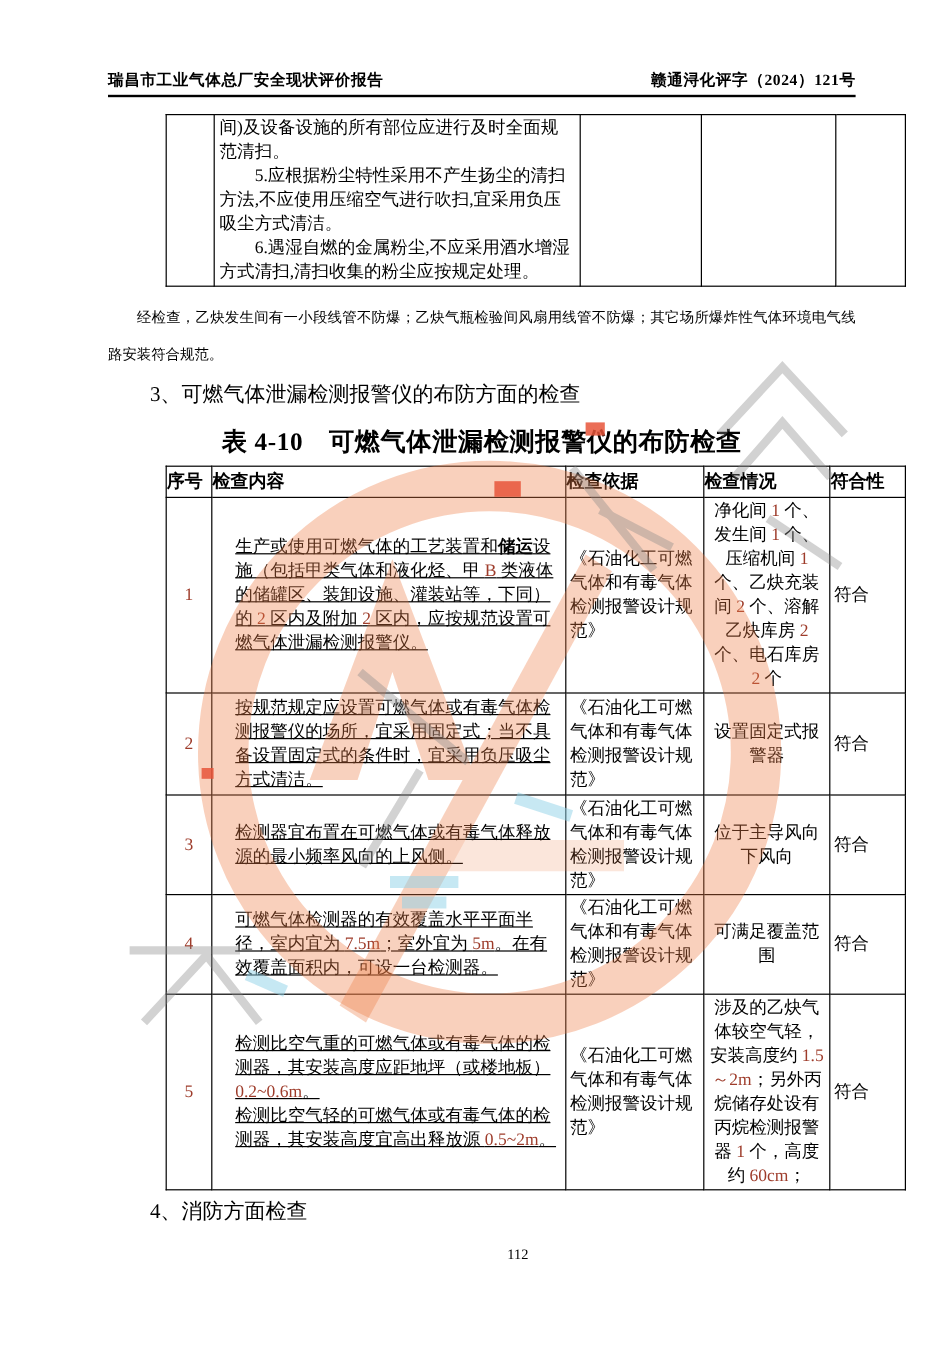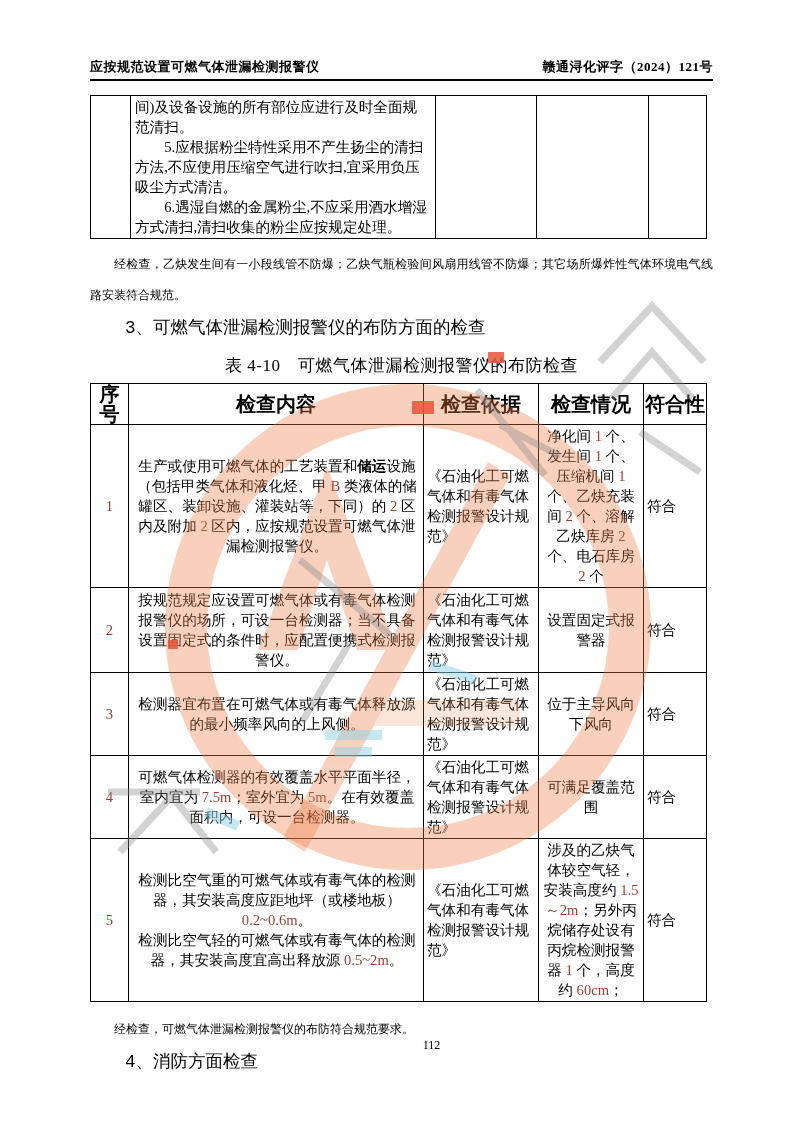--- a/index.html
+++ b/index.html
@@ -11,37 +11,37 @@
   .page-inner{position:relative;margin:0 80px 0 90px;width:623px;z-index:1;}
 
   
   .doc-header{
     padding-top:58px;display:flex;justify-content:space-between;align-items:flex-end;
     border-bottom:2px solid #000;padding-bottom:3px;
     font-size:13px;font-weight:bold;letter-spacing:.5px;
   }
 
   
-  table{border-collapse:collapse;table-layout:fixed;}
+  table{border-collapse:collapse;table-layout:fixed;margin-left:48px;}
   .frag-table{width:616px;margin-top:14px;font-size:14.6px;line-height:20px;}
   .frag-table td{border:1px solid #000;vertical-align:top;padding:1px 4px;}
   .frag-table .frag-p{margin:0;}
   .frag-table .frag-p.indent{text-indent:2em;}
 
   
   .para{font-size:12px;line-height:31px;margin:10px 0 0 0;text-indent:2em;text-align:justify;}
-  .heading-num{font-size:17.5px;line-height:31px;margin:2px 0 0 0;text-indent:2em;font-family:Liberation Mono, monospace;}
-  .table-title{font-size:17px;font-weight:normal;text-align:center;margin:10px 0 6px 0;letter-spacing:.5px;}
+  .heading-num{font-size:17.5px;line-height:31px;margin:2px 0 0 0;text-indent:2em;}
+  .table-title{font-size:21px;font-weight:bold;text-align:center;margin:10px 0 6px 0;letter-spacing:.5px;}
 
   
   .check-table{width:616px;font-size:14.6px;line-height:20px;}
   .check-table th,.check-table td{border:1px solid #000;padding:1px 3px;vertical-align:middle;}
-  .check-table th{font-weight:bold;text-align:center;font-size:20px;height:25px;padding:0;}
+  .check-table th{font-weight:bold;text-align:left;font-size:15px;height:25px;padding:0;}
   .check-table td.c-no{text-align:center;}
-  .check-table td.c-content{text-align:center;padding-left:5px;}
+  .check-table td.c-content{text-align:left;padding-left:19px;text-decoration:underline;}
   .check-table td.c-basis{text-align:left;}
   .check-table td.c-situation{text-align:center;}
   .check-table td.c-conf{}
   tr.r1{height:118px;} tr.r2{height:85px;} tr.r3{height:57px;} tr.r4{height:68px;} tr.r5{height:140px;}
   .preline{white-space:pre-line;}
   .bold{font-weight:bold;}
   .num{color:#9e3c2b;}
 
   
   .page-number{position:absolute;left:0;top:1038px;width:100%;text-align:center;
@@ -49,21 +49,21 @@
 
   
   .watermark{position:absolute;left:0;top:0;width:793px;height:1122px;z-index:2;pointer-events:none;}
 </style>
 </head>
 <body>
 
 <div class="page-inner">
 
   <div class="doc-header">
-    <span>应按规范设置可燃气体泄漏检测报警仪</span>
+    <span>瑞昌市工业气体总厂安全现状评价报告</span>
     <span>赣通浔化评字（2024）121号</span>
   </div>
 
   <table class="frag-table">
     <colgroup>
       <col style="width:40px">
         <col style="width:305px">
         <col style="width:101px">
       <col style="width:112px">
         <col style="width:58px">
@@ -106,21 +106,21 @@
     </tr>
     <tr class="r1">
       <td class="c-no"><span><span class="num">1</span></span></td>
       <td class="c-content"><span>生产或使用可燃气体的工艺装置和</span><span class="bold">储运</span><span>设施（包括甲类气体和液化烃、甲 <span class="num">B</span> 类液体的储罐区、装卸设施、灌装站等，下同）的 <span class="num">2</span> 区内及附加 <span class="num">2</span> 区内，应按规范设置可燃气体泄漏检测报警仪。</span></td>
       <td class="c-basis"><span>《石油化工可燃气体和有毒气体检测报警设计规范》</span></td>
       <td class="c-situation"><span>净化间 <span class="num">1</span> 个、发生间 <span class="num">1</span> 个、压缩机间 <span class="num">1</span> 个、乙炔充装间 <span class="num">2</span> 个、溶解乙炔库房 <span class="num">2</span> 个、电石库房 <span class="num">2</span> 个</span></td>
       <td class="c-conf"><span>符合</span></td>
     </tr>
     <tr class="r2">
       <td class="c-no"><span><span class="num">2</span></span></td>
-      <td class="c-content"><span>按规范规定应设置可燃气体或有毒气体检测报警仪的场所，可设一台检测器；当不具备设置固定式的条件时，应配置便携式检测报警仪。</span></td>
+      <td class="c-content"><span>按规范规定应设置可燃气体或有毒气体检测报警仪的场所，宜采用固定式；当不具备设置固定式的条件时，宜采用负压吸尘方式清洁。</span></td>
       <td class="c-basis"><span>《石油化工可燃气体和有毒气体检测报警设计规范》</span></td>
       <td class="c-situation"><span>设置固定式报警器</span></td>
       <td class="c-conf"><span>符合</span></td>
     </tr>
     <tr class="r3">
       <td class="c-no"><span><span class="num">3</span></span></td>
       <td class="c-content"><span>检测器宜布置在可燃气体或有毒气体释放源的最小频率风向的上风侧。</span></td>
       <td class="c-basis"><span>《石油化工可燃气体和有毒气体检测报警设计规范》</span></td>
       <td class="c-situation"><span>位于主导风向下风向</span></td>
       <td class="c-conf"><span>符合</span></td>
@@ -136,21 +136,20 @@
       <td class="c-no"><span><span class="num">5</span></span></td>
       <td class="c-content preline"><span class="preline">检测比空气重的可燃气体或有毒气体的检测器，其安装高度应距地坪（或楼地板）<span class="num">0.2~0.6m</span>。
 检测比空气轻的可燃气体或有毒气体的检测器，其安装高度宜高出释放源 <span class="num">0.5~2m</span>。</span></td>
       <td class="c-basis"><span>《石油化工可燃气体和有毒气体检测报警设计规范》</span></td>
       <td class="c-situation"><span>涉及的乙炔气体较空气轻，安装高度约 <span class="num">1.5～2m</span>；另外丙烷储存处设有丙烷检测报警器 <span class="num">1</span> 个，高度约 <span class="num">60cm</span>；</span></td>
       <td class="c-conf"><span>符合</span></td>
     </tr>
   </tbody>
     </table>
 
-  <p class="para" style="margin-top:12px">经检查，可燃气体泄漏检测报警仪的布防符合规范要求。</p>
   <p class="heading-num">4、消防方面检查</p>
 
 </div>
 
 <div class="page-number">112</div>
 
 <svg class="watermark" viewBox="0 0 793 1122" xmlns="http://www.w3.org/2000/svg">
 
   <g opacity="0.36">
     <circle cx="408" cy="627" r="222" fill="none" stroke="#ED7C44" stroke-width="42"></circle>

